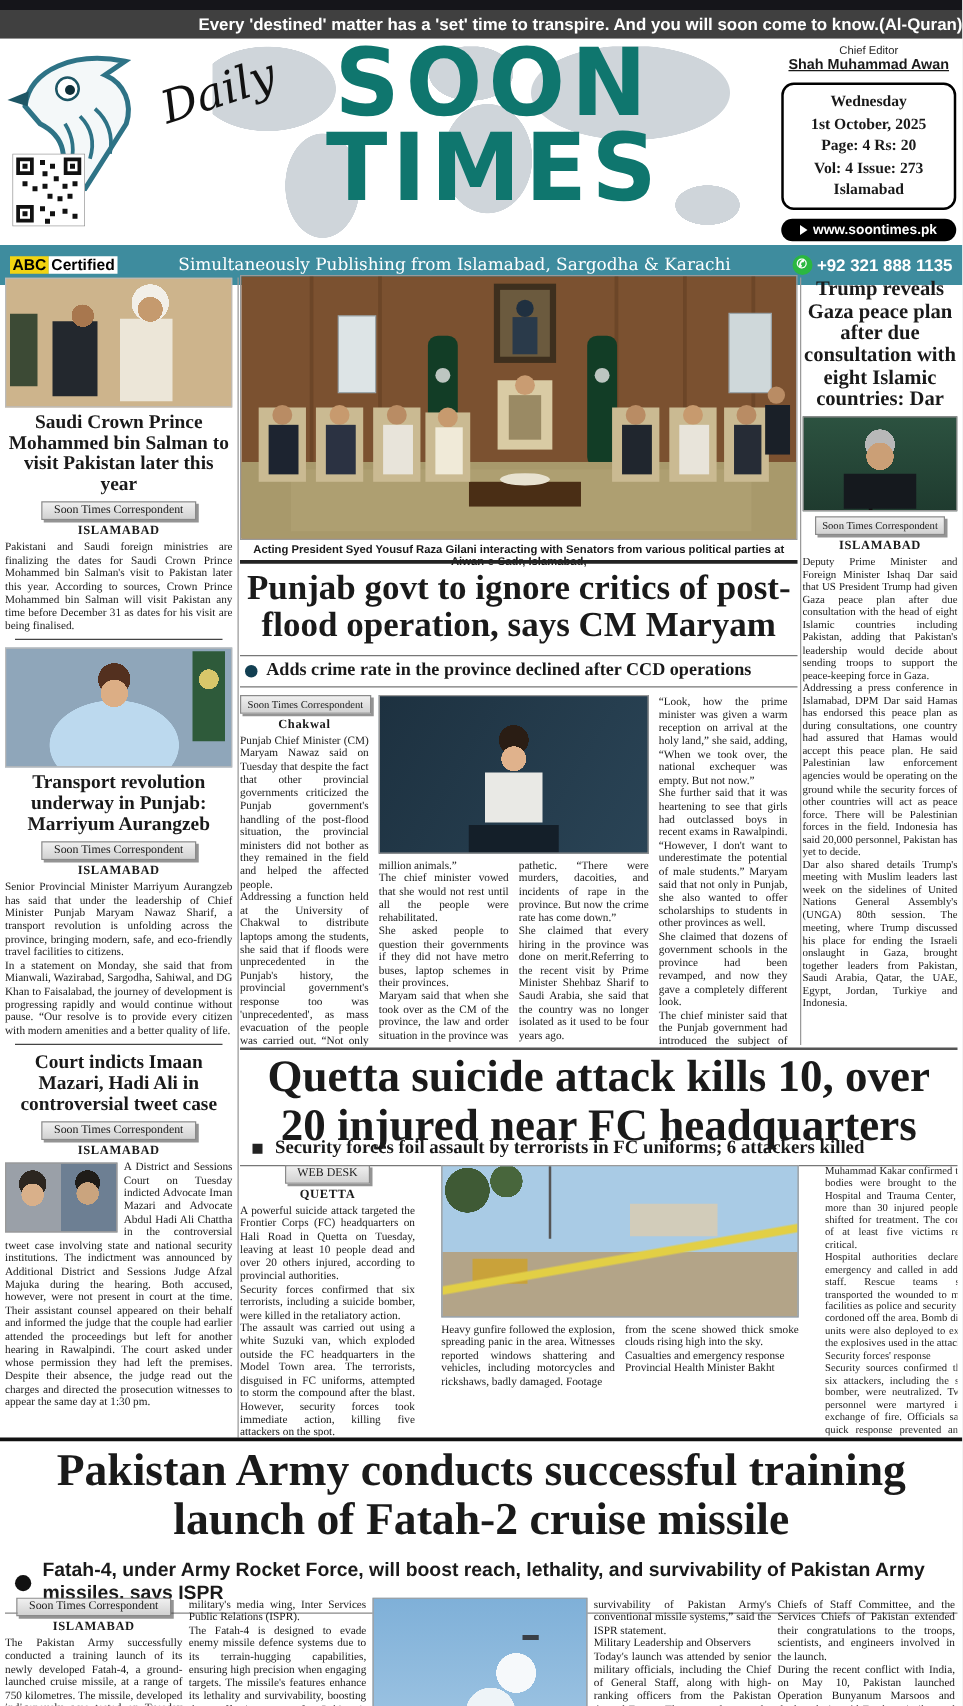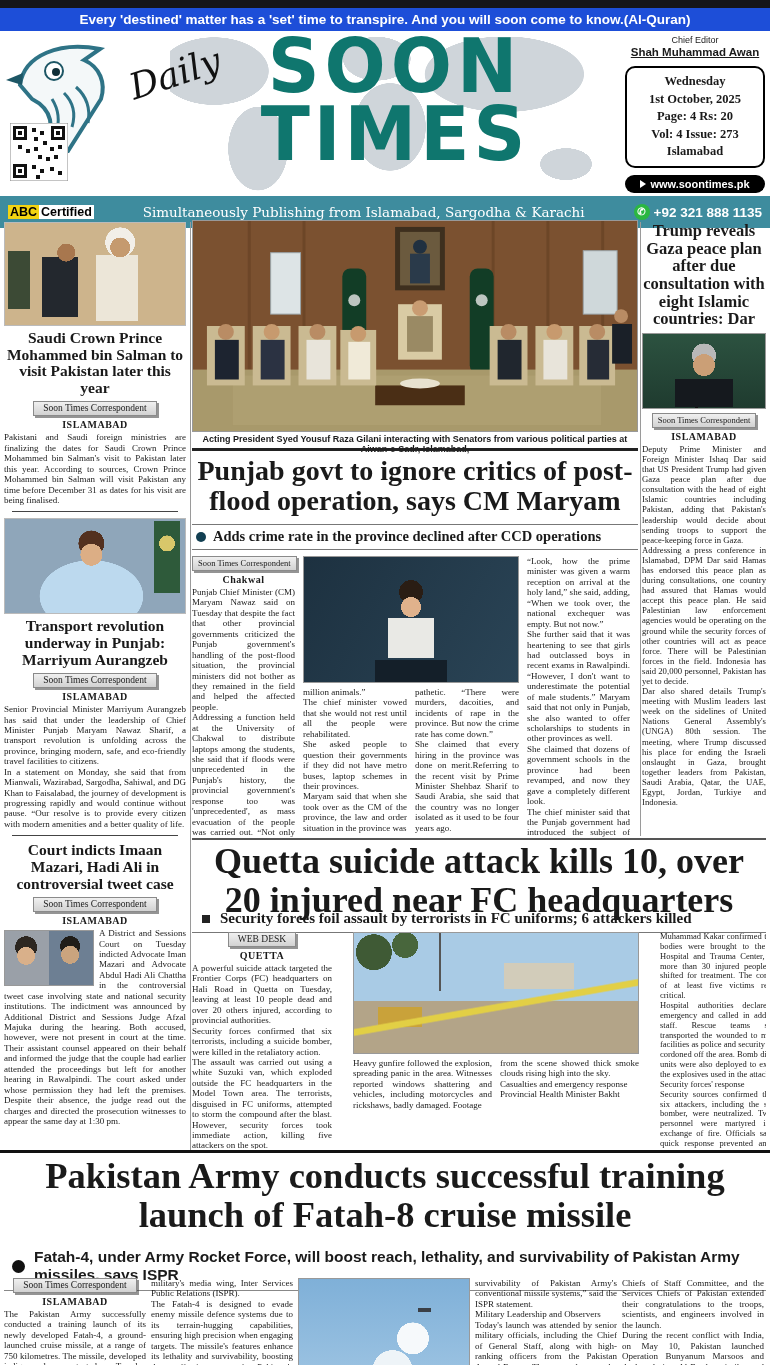--- a/index.html
+++ b/index.html
@@ -1,22 +1,22 @@
 <!DOCTYPE html>
 <html><head>
 <meta charset="utf-8">
 <style>
   html,body{margin:0;padding:0;background:#e9e9e9;}
   .page{position:relative;width:770px;height:1365px;background:#fff;margin:0 auto;overflow:hidden;
         font-family:"Liberation Serif",serif;color:#1a1a1a;}
   
   .strip-black{position:absolute;left:0;top:0;width:770px;height:8px;background:#15151a;}
-  .quote-bar{position:absolute;left:0;top:8px;width:770px;height:23px;background:#1d4ed8;
+  .quote-bar{position:absolute;left:0;top:8px;width:770px;height:23px;background:#404040;
              color:#fff;font-family:"Liberation Sans",sans-serif;font-weight:bold;font-size:13.5px;
-             line-height:23px;text-align:center;}
+             line-height:23px;text-align:right;}
   
   .masthead{position:absolute;left:0;top:31px;width:770px;height:165px;background:#fff;}
   .map-bg{position:absolute;left:170px;top:6px;width:440px;height:155px;opacity:.85;
     background-image:
       radial-gradient(ellipse 55px 34px at 10% 22%, #c7ced4 99%, transparent 100%),
       radial-gradient(ellipse 30px 42px at 20% 72%, #c7ced4 99%, transparent 100%),
       radial-gradient(ellipse 34px 22px at 47% 14%, #c7ced4 99%, transparent 100%),
       radial-gradient(ellipse 36px 44px at 50% 58%, #c7ced4 99%, transparent 100%),
       radial-gradient(ellipse 80px 38px at 76% 24%, #c7ced4 99%, transparent 100%),
       radial-gradient(ellipse 26px 16px at 90% 82%, #c7ced4 99%, transparent 100%);
@@ -392,21 +392,21 @@
 Provincial Health Minister Bakht</div>
       </div>
     </div>
     <div class="qcol4 body-txt" style="font-size:8.5px;">Muhammad Kakar confirmed that 10 bodies were brought to the Civil Hospital and Trauma Center, while more than 30 injured people were shifted for treatment. The condition of at least five victims remains critical.
 Hospital authorities declared an emergency and called in additional staff. Rescue teams swiftly transported the wounded to medical facilities as police and security forces cordoned off the area. Bomb disposal units were also deployed to examine the explosives used in the attack.
 Security forces' response
 Security sources confirmed that all six attackers, including the suicide bomber, were neutralized. Two FC personnel were martyred in the exchange of fire. Officials said the quick response prevented an even larger tragedy.</div>
   </div>
 
   <div class="bottom-rule"></div>
-  <div class="hl fatah-hl">Pakistan Army conducts successful training launch of Fatah-8 cruise missile</div>
+  <div class="hl fatah-hl">Pakistan Army conducts successful training launch of Fatah-2 cruise missile</div>
   <div class="fatah-sub">
     <span class="big-dot"></span>
     <span>Fatah-4, under Army Rocket Force, will boost reach, lethality, and survivability of Pakistan Army missiles, says ISPR</span>
   </div>
   <div class="fatah-body">
     <div class="fcol">
       <div class="byline-bar">Soon Times Correspondent</div>
       <div class="dateline">ISLAMABAD</div>
       <div class="body-txt">The Pakistan Army successfully conducted a training launch of its newly developed Fatah-4, a ground-launched cruise missile, at a range of 750 kilometres. The missile, developed indigenously, was tested on Tuesday and is equipped with advanced avionics and cutting-edge navigational aids, according to the</div>
     </div>

